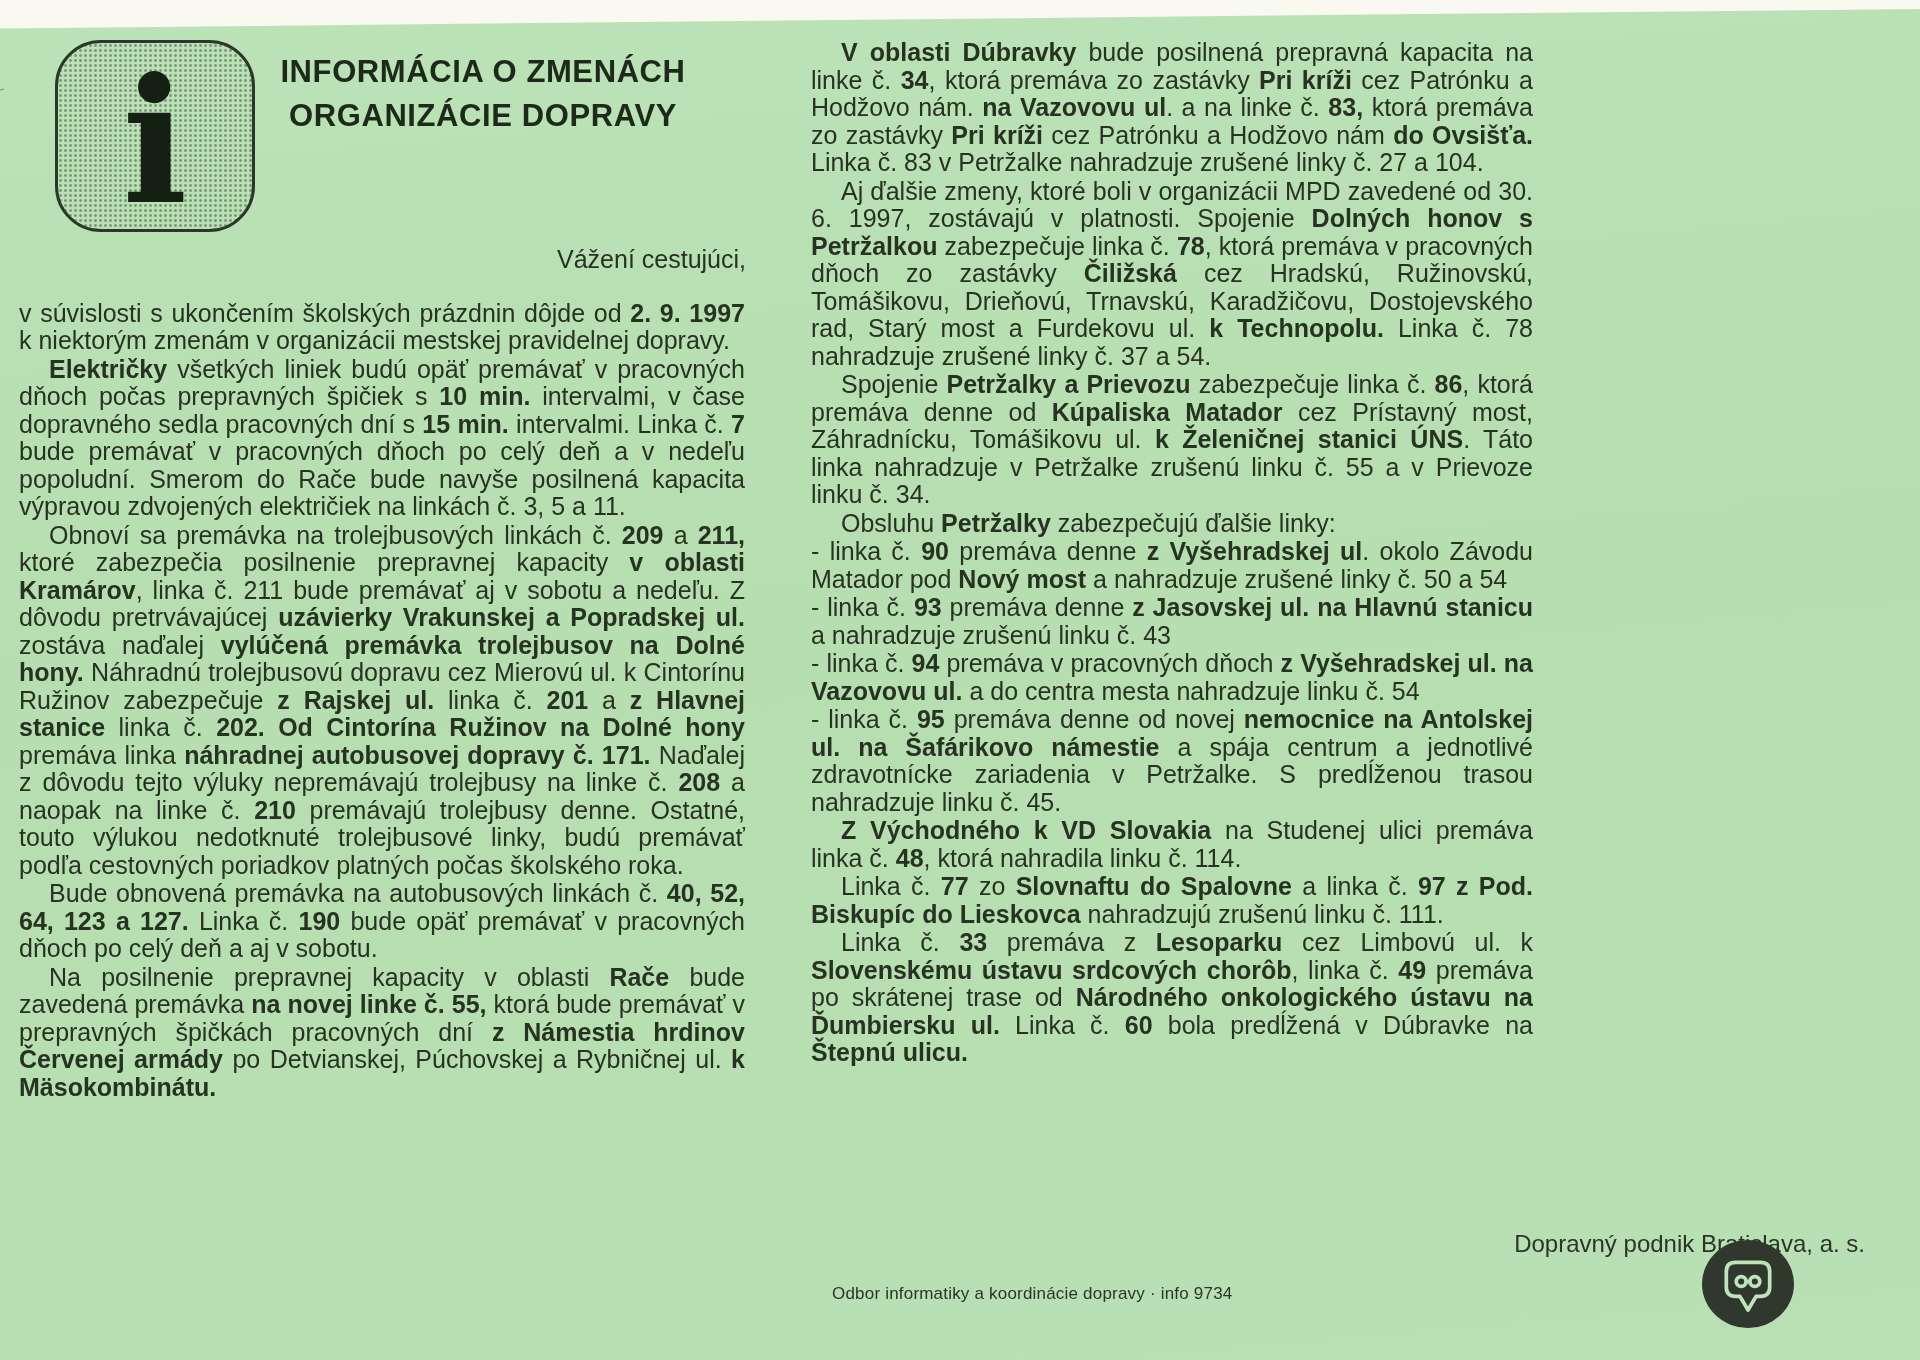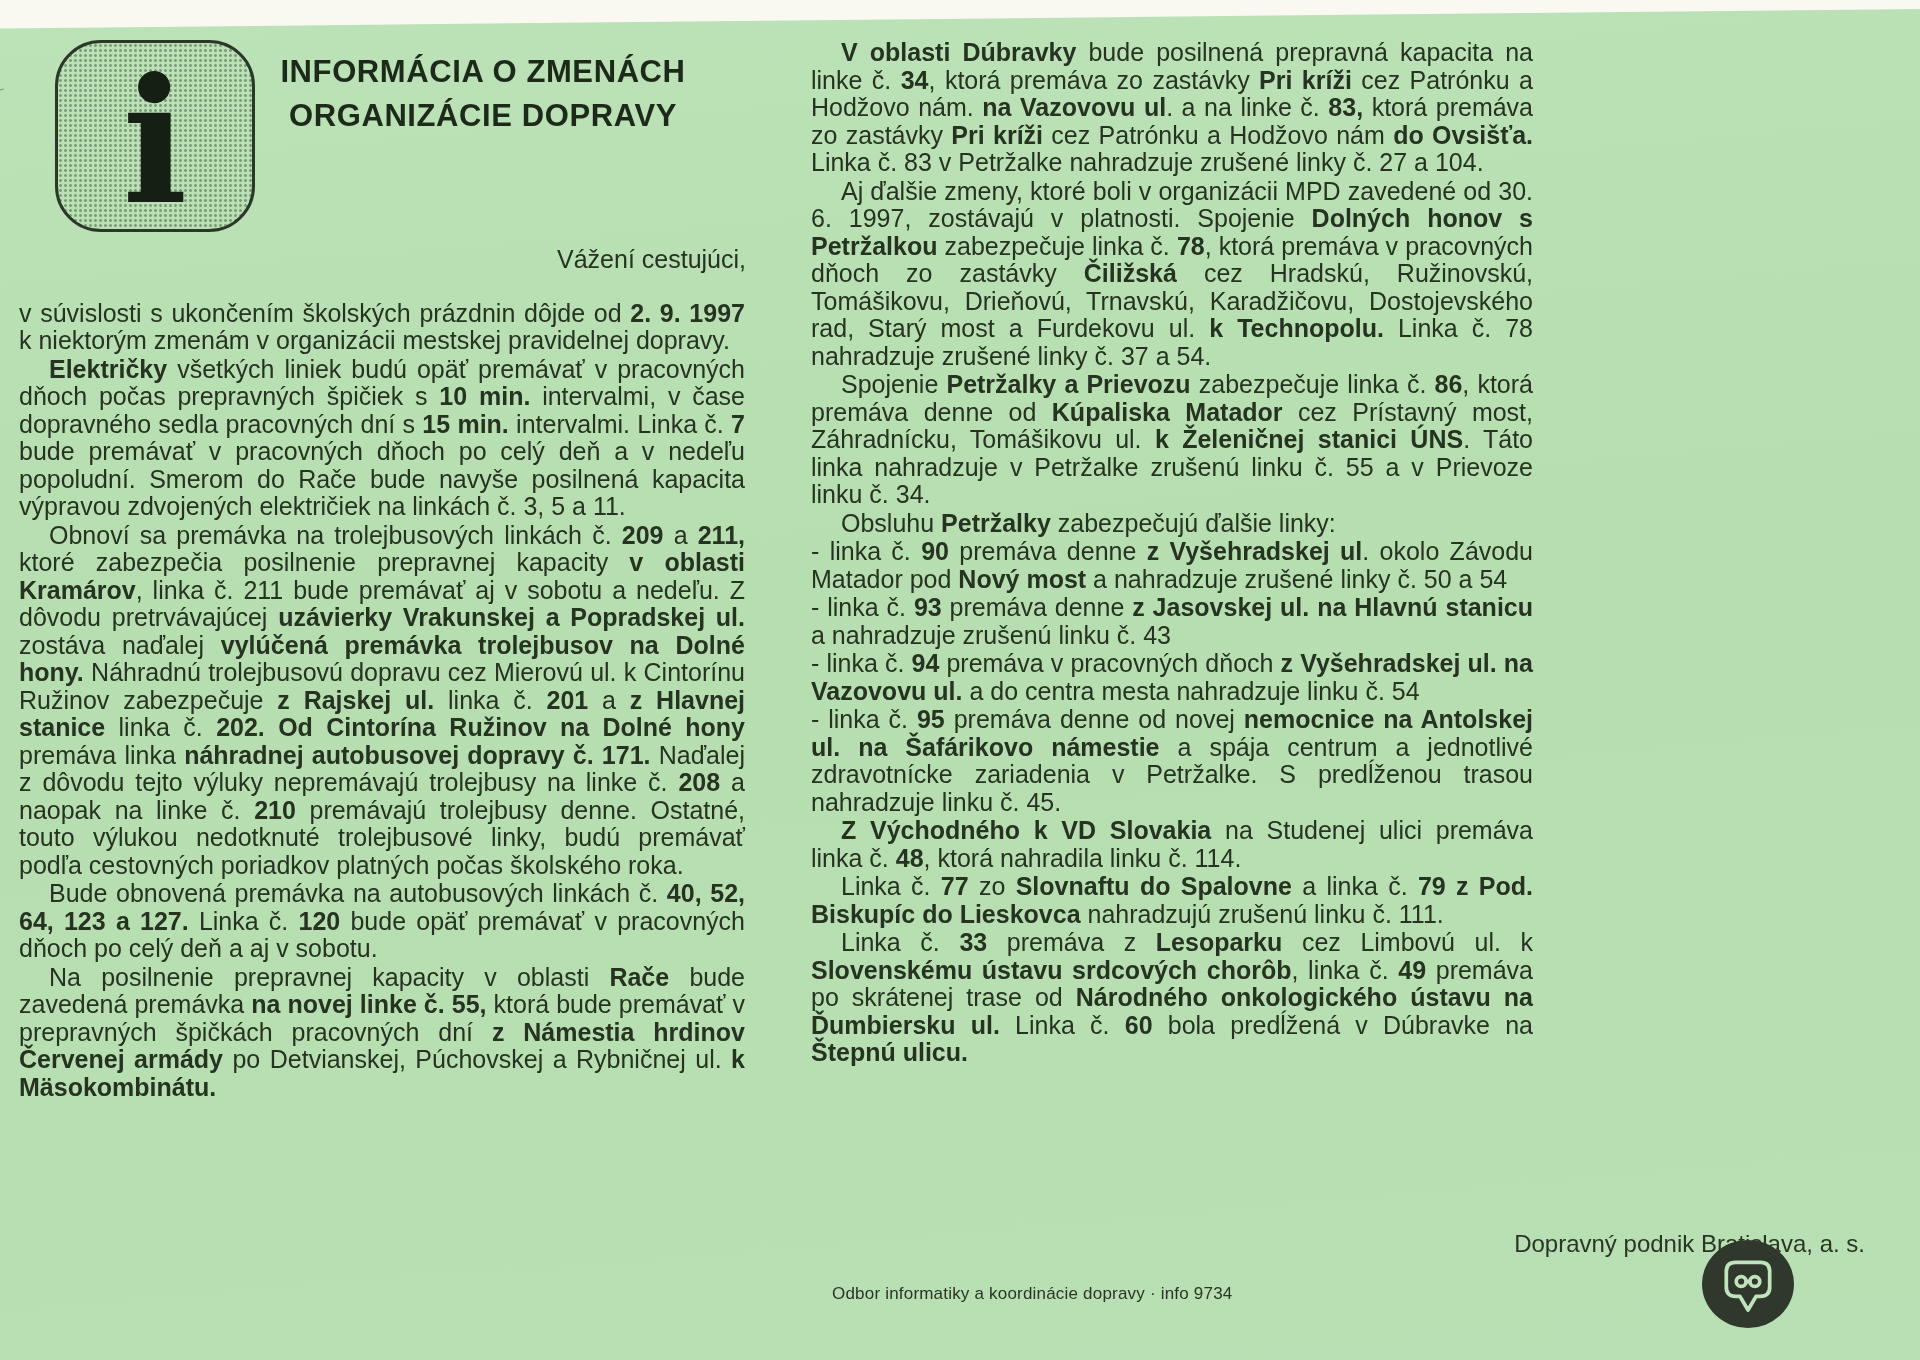--- a/index.html
+++ b/index.html
@@ -111,37 +111,37 @@
     <div>INFORMÁCIA O ZMENÁCH</div>
     <div>ORGANIZÁCIE DOPRAVY</div>
   </div>
 
   <div class="col col-left">
     <p class="salutation">Vážení cestujúci,</p>
     <div>
         <p class="para"><span>v súvislosti s ukončením školských prázdnin dôjde od </span><span class="b">2. 9. 1997</span><span> k niektorým zmenám v organizácii mestskej pravidelnej dopravy.</span></p>
         <p class="para indent"><span class="b">Električky</span><span> všetkých liniek budú opäť premávať v pracovných dňoch počas prepravných špičiek s </span><span class="b">10 min.</span><span> intervalmi, v čase dopravného sedla pracovných dní s </span><span class="b">15 min.</span><span> intervalmi. Linka č. </span><span class="b">7</span><span> bude premávať v pracovných dňoch po celý deň a v nedeľu popoludní. Smerom do Rače bude navyše posilnená kapacita výpravou zdvojených električiek na linkách č. 3, 5 a 11.</span></p>
         <p class="para indent"><span>Obnoví sa premávka na trolejbusových linkách č. </span><span class="b">209</span><span> a </span><span class="b">211,</span><span> ktoré zabezpečia posilnenie prepravnej kapacity </span><span class="b">v oblasti Kramárov</span><span>, linka č. 211 bude premávať aj v sobotu a nedeľu. Z dôvodu pretrvávajúcej </span><span class="b">uzávierky Vrakunskej a Popradskej ul.</span><span> zostáva naďalej </span><span class="b">vylúčená premávka trolejbusov na Dolné hony.</span><span> Náhradnú trolejbusovú dopravu cez Mierovú ul. k Cintorínu Ružinov zabezpečuje </span><span class="b">z Rajskej ul.</span><span> linka č. </span><span class="b">201</span><span> a </span><span class="b">z Hlavnej stanice</span><span> linka č. </span><span class="b">202. Od Cintorína Ružinov na Dolné hony</span><span> premáva linka </span><span class="b">náhradnej autobusovej dopravy č. 171.</span><span> Naďalej z dôvodu tejto výluky nepremávajú trolejbusy na linke č. </span><span class="b">208</span><span> a naopak na linke č. </span><span class="b">210</span><span> premávajú trolejbusy denne. Ostatné, touto výlukou nedotknuté trolejbusové linky, budú premávať podľa cestovných poriadkov platných počas školského roka.</span></p>
-        <p class="para indent"><span>Bude obnovená premávka na autobusových linkách č. </span><span class="b">40, 52, 64, 123 a 127.</span><span> Linka č. </span><span class="b">120</span><span> bude opäť premávať v pracovných dňoch po celý deň a aj v sobotu.</span></p>
+        <p class="para indent"><span>Bude obnovená premávka na autobusových linkách č. </span><span class="b">40, 52, 64, 123 a 127.</span><span> Linka č. </span><span class="b">190</span><span> bude opäť premávať v pracovných dňoch po celý deň a aj v sobotu.</span></p>
         <p class="para indent"><span>Na posilnenie prepravnej kapacity v oblasti </span><span class="b">Rače</span><span> bude zavedená premávka </span><span class="b">na novej linke č. 55,</span><span> ktorá bude premávať v prepravných špičkách pracovných dní </span><span class="b">z Námestia hrdinov Červenej armády</span><span> po Detvianskej, Púchovskej a Rybničnej ul. </span><span class="b">k Mäsokombinátu.</span></p>
       </div>
   </div>
 
   <div class="col col-right">
     <div>
         <p class="para indent"><span class="b">V oblasti Dúbravky</span><span> bude posilnená prepravná kapacita na linke č. </span><span class="b">34</span><span>, ktorá premáva zo zastávky </span><span class="b">Pri kríži</span><span> cez Patrónku a Hodžovo nám. </span><span class="b">na Vazovovu ul</span><span>. a na linke č. </span><span class="b">83,</span><span> ktorá premáva zo zastávky </span><span class="b">Pri kríži</span><span> cez Patrónku a Hodžovo nám </span><span class="b">do Ovsišťa.</span><span> Linka č. 83 v Petržalke nahradzuje zrušené linky č. 27 a 104.</span></p>
         <p class="para indent"><span>Aj ďalšie zmeny, ktoré boli v organizácii MPD zavedené od 30. 6. 1997, zostávajú v platnosti. Spojenie </span><span class="b">Dolných honov s Petržalkou</span><span> zabezpečuje linka č. </span><span class="b">78</span><span>, ktorá premáva v pracovných dňoch zo zastávky </span><span class="b">Čiližská</span><span> cez Hradskú, Ružinovskú, Tomášikovu, Drieňovú, Trnavskú, Karadžičovu, Dostojevského rad, Starý most a Furdekovu ul. </span><span class="b">k Technopolu.</span><span> Linka č. 78 nahradzuje zrušené linky č. 37 a 54.</span></p>
         <p class="para indent"><span>Spojenie </span><span class="b">Petržalky a Prievozu</span><span> zabezpečuje linka č. </span><span class="b">86</span><span>, ktorá premáva denne od </span><span class="b">Kúpaliska Matador</span><span> cez Prístavný most, Záhradnícku, Tomášikovu ul. </span><span class="b">k Želeničnej stanici ÚNS</span><span>. Táto linka nahradzuje v Petržalke zrušenú linku č. 55 a v Prievoze linku č. 34.</span></p>
         <p class="para indent"><span>Obsluhu </span><span class="b">Petržalky</span><span> zabezpečujú ďalšie linky:</span></p>
         <p class="para"><span>- linka č. </span><span class="b">90</span><span> premáva denne </span><span class="b">z Vyšehradskej ul</span><span>. okolo Závodu Matador pod </span><span class="b">Nový most</span><span> a nahradzuje zrušené linky č. 50 a 54</span></p>
         <p class="para"><span>- linka č. </span><span class="b">93</span><span> premáva denne </span><span class="b">z Jasovskej ul. na Hlavnú stanicu</span><span> a nahradzuje zrušenú linku č. 43</span></p>
         <p class="para"><span>- linka č. </span><span class="b">94</span><span> premáva v pracovných dňoch </span><span class="b">z Vyšehradskej ul.</span><span> </span><span class="b">na Vazovovu ul.</span><span> a do centra mesta nahradzuje linku č. 54</span></p>
         <p class="para"><span>- linka č. </span><span class="b">95</span><span> premáva denne od novej </span><span class="b">nemocnice na Antolskej ul. na Šafárikovo námestie</span><span> a spája centrum a jednotlivé zdravotnícke zariadenia v Petržalke. S predĺženou trasou nahradzuje linku č. 45.</span></p>
         <p class="para indent"><span class="b">Z Východného k VD Slovakia</span><span> na Studenej ulici premáva linka č. </span><span class="b">48</span><span>, ktorá nahradila linku č. 114.</span></p>
-        <p class="para indent"><span>Linka č. </span><span class="b">77</span><span> zo </span><span class="b">Slovnaftu do Spalovne</span><span> a linka č. </span><span class="b">79</span><span> </span><span class="b">z Pod. Biskupíc do Lieskovca</span><span> nahradzujú zrušenú linku č. 111.</span></p>
+        <p class="para indent"><span>Linka č. </span><span class="b">77</span><span> zo </span><span class="b">Slovnaftu do Spalovne</span><span> a linka č. </span><span class="b">97</span><span> </span><span class="b">z Pod. Biskupíc do Lieskovca</span><span> nahradzujú zrušenú linku č. 111.</span></p>
         <p class="para indent"><span>Linka č. </span><span class="b">33</span><span> premáva z </span><span class="b">Lesoparku</span><span> cez Limbovú ul. k </span><span class="b">Slovenskému ústavu srdcových chorôb</span><span>, linka č. </span><span class="b">49</span><span> premáva po skrátenej trase od </span><span class="b">Národného onkologického ústavu na Ďumbiersku ul.</span><span> Linka č. </span><span class="b">60</span><span> bola predĺžená v Dúbravke na </span><span class="b">Štepnú ulicu.</span></p>
       </div>
   </div>
 
   <div class="issuer">Dopravný podnik Bratislava, a. s.</div>
 
   <div class="imprint">Odbor informatiky a koordinácie dopravy · info 9734</div>
 
   <div class="watermark">
     <span class="wm-circle">

